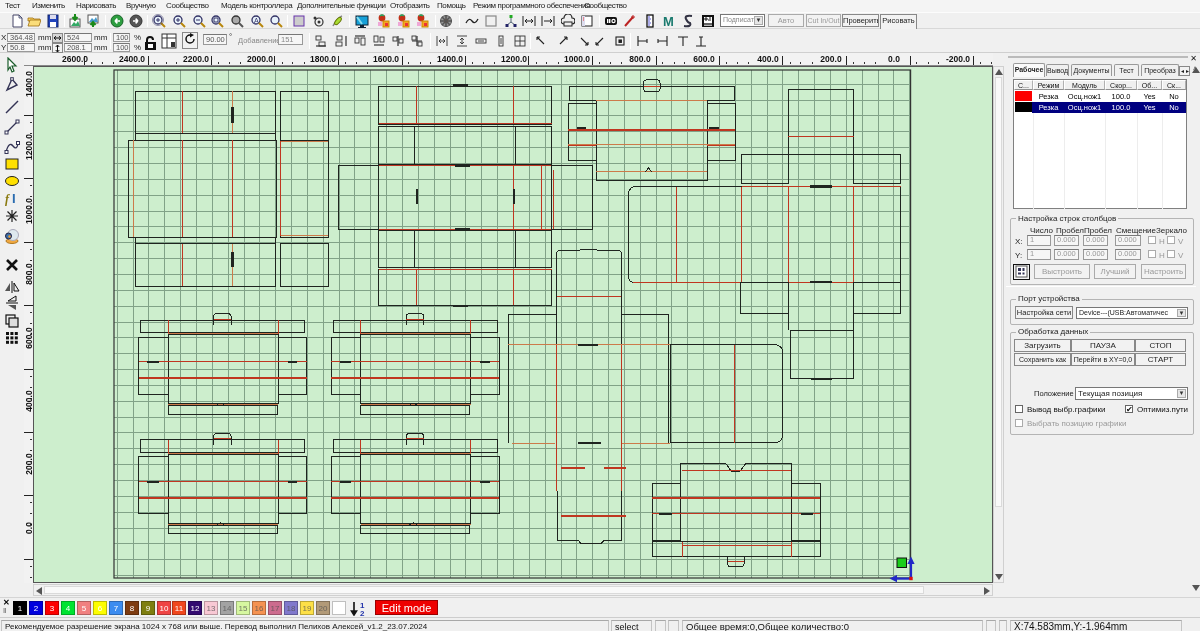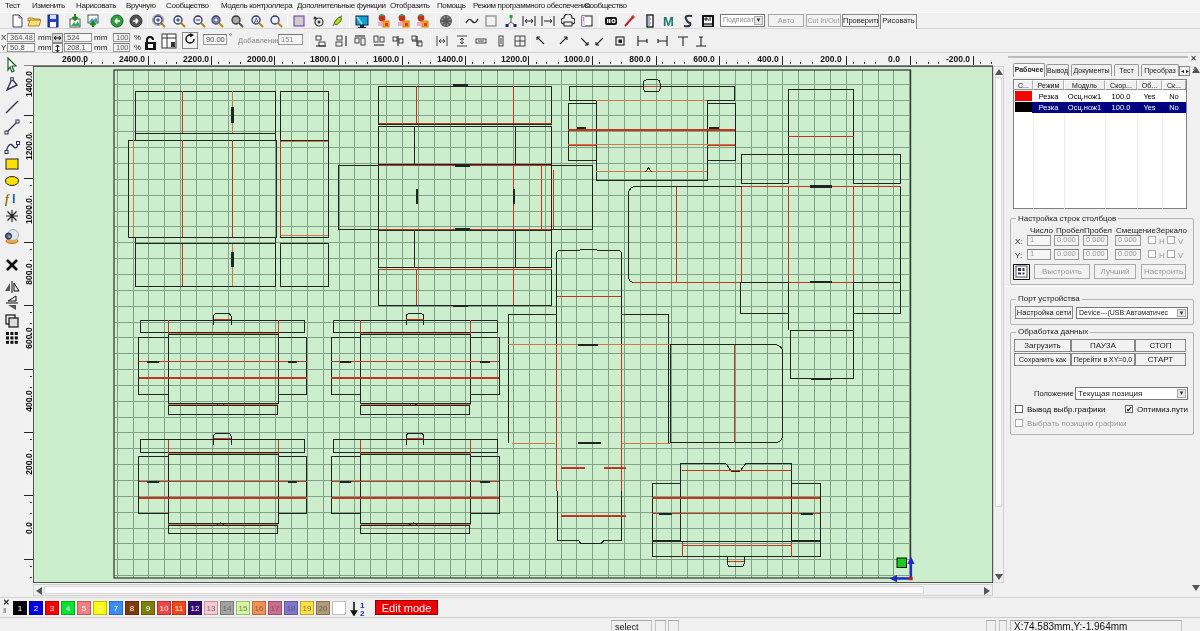--- a/index.html
+++ b/index.html
@@ -1056,19 +1056,21 @@
     <div class="psq" style="left:332px;background:#fff"></div>
 <svg style="position:absolute;left:350px;top:3px" width="18" height="15" viewBox="0 0 18 15">
       <path d="M4,1 v10 M4,14 l-2.5,-4 h5 Z" fill="#111" stroke="#111" stroke-width="1.6"></path>
       <text x="10" y="7" font-size="8" font-weight="bold" fill="#2233aa" font-family="Liberation Sans">1</text>
       <text x="10" y="15" font-size="8" font-weight="bold" fill="#2233aa" font-family="Liberation Sans">2</text>
     </svg>
 <div class="editmode">Edit mode</div>
 </div>
 
 <div class="status">
+<div class="sseg" style="left:1px;width:608px;font-size:8px">Рекомендуемое разрешение экрана 1024 x 768 или выше. Перевод выполнил Пелихов Алексей_v1.2_23.07.2024</div>
 <div class="sseg" style="left:611px;width:41px;font-size:9px">select</div>
 <div class="sseg" style="left:655px;width:11px"></div>
 <div class="sseg" style="left:668px;width:11px"></div>
+<div class="sseg" style="left:682px;width:301px;font-size:9.5px">Общее время:0,Общее количество:0</div>
 <div class="sseg" style="left:986px;width:10px"></div>
 <div class="sseg" style="left:999px;width:8px"></div>
 <div class="sseg" style="left:1010px;width:172px;font-size:10px">X:74.583mm,Y:-1.964mm</div>
 </div>
 
 </body></html>

